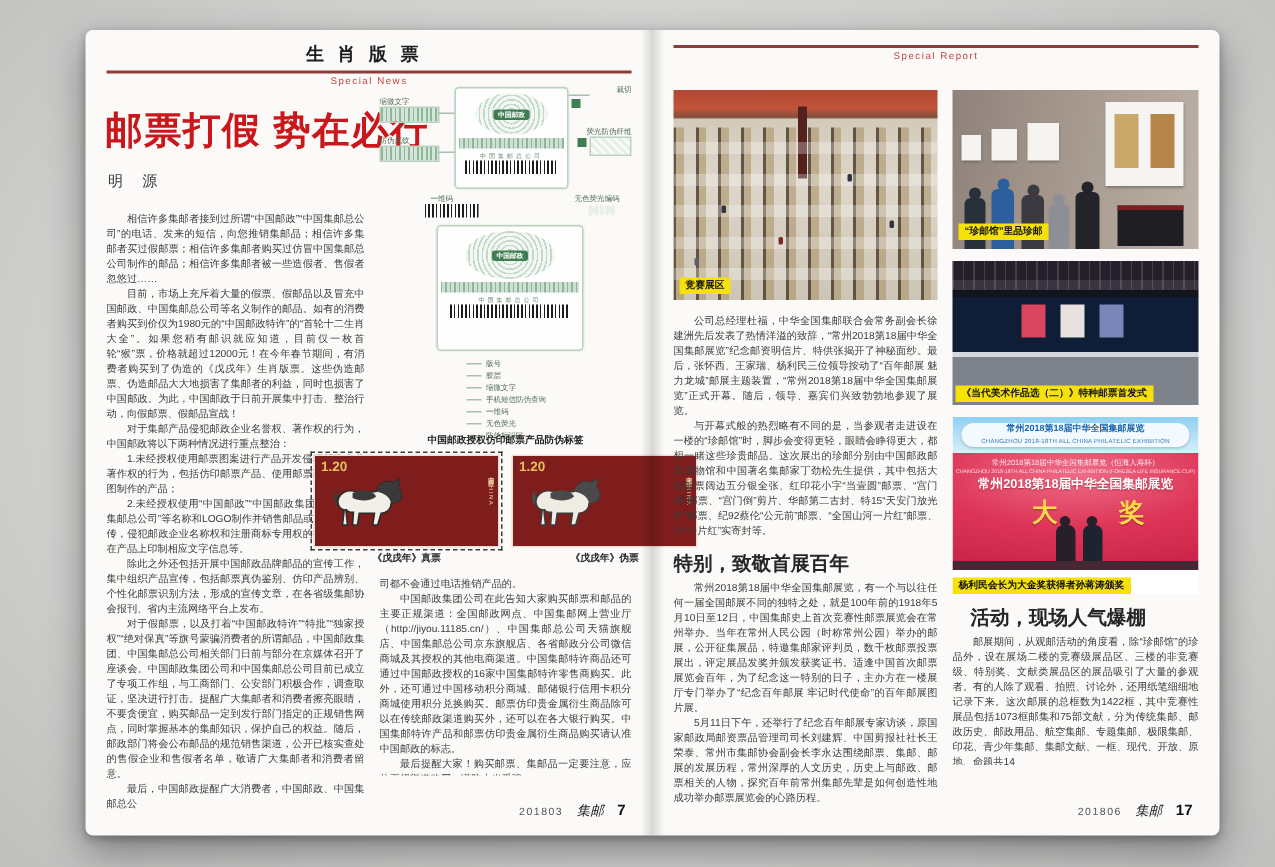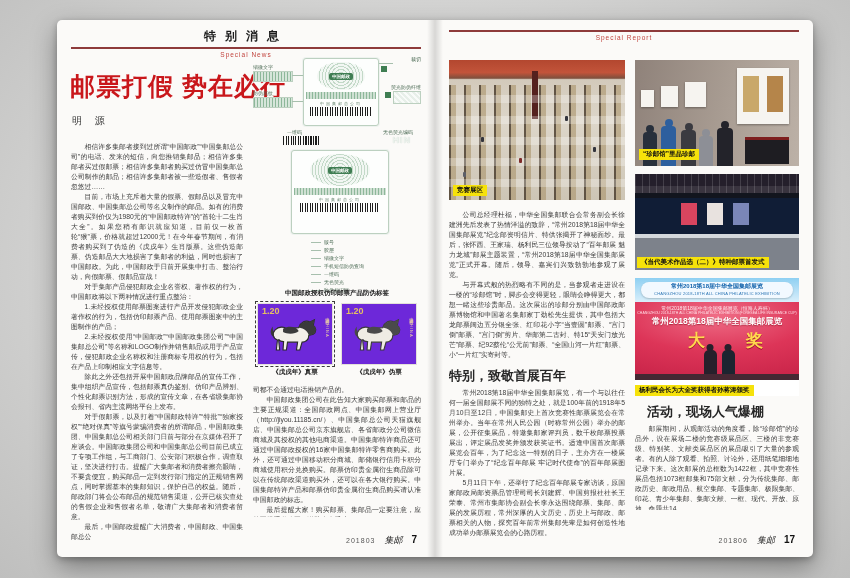--- a/index.html
+++ b/index.html
@@ -53,21 +53,21 @@
   .uv{position:absolute;font-size:9px;font-weight:bold;color:#eef3ef;text-shadow:0 0 1px #b9ccbd;letter-spacing:1px;}
   .blist{position:absolute;left:58px;top:184px;}
   .blist .row{display:flex;align-items:center;height:8px;}
   .blist .tick{width:10px;border-top:1px solid #a7bfad;margin-right:3px;}
   .blist .row span.t{font-size:5px;color:#4c6b55;white-space:nowrap;}
   .diag-caption{position:absolute;left:0;right:0;bottom:0;text-align:center;font-size:6.5px;font-weight:bold;color:#222;}
 
   
   .stamps{display:flex;gap:10px;margin-top:6px;justify-content:center;}
   .stampfig{margin:0;text-align:center;}
-  .stamp{position:relative;width:74px;height:60px;background:#6d28d9;box-shadow:0 0 0 1px #e4e0da;}
+  .stamp{position:relative;width:74px;height:60px;background:#7f1d1d;box-shadow:0 0 0 1px #e4e0da;padding-left:48px;}
   .stamp.genuine{outline:1px dashed #3c3c3c;outline-offset:2px;}
   .stamp .value{position:absolute;left:4px;top:2px;font-size:9px;font-weight:bold;color:#e7c05f;}
   .stamp .side{position:absolute;right:2px;top:10px;writing-mode:vertical-rl;font-size:4px;color:#f0d6a4;letter-spacing:1px;}
   .stamp svg{position:absolute;left:6px;top:10px;}
   .stampcap{font-size:6.5px;color:#222;margin-top:4px;font-weight:bold;}
 
   
   .pfoot{position:absolute;right:18px;bottom:10px;display:flex;align-items:baseline;gap:9px;}
   .pfoot .iss{font-size:7px;color:#555;letter-spacing:1px;}
   .pfoot .flogo{font-size:9px;font-weight:normal;font-style:italic;color:#1c1c1c;}
@@ -124,21 +124,21 @@
   .rcol2text{width:164px;height:86px;overflow:hidden;margin-top:2px;}
 </style>
 </head>
 <body>
 
 <div class="scene">
   <div class="spread">
 
     <div class="page left">
       <div class="pagehead">
-        <div class="ph-title">特别消息</div>
+        <div class="ph-title">生肖版票</div>
         <div class="ph-rule"></div>
         <div class="ph-sub">Special News</div>
       </div>
 
       <div class="art-title">邮票打假  势在必行</div>
       <div class="art-author">明  源</div>
 
       <div class="colL bodytext">
         <p>相信许多集邮者接到过所谓“中国邮政”“中国集邮总公司”的电话、发来的短信，向您推销集邮品；相信许多集邮者买过假邮票；相信许多集邮者购买过仿冒中国集邮总公司制作的邮品；相信许多集邮者被一些造假者、售假者忽悠过……</p>
         <p>目前，市场上充斥着大量的假票、假邮品以及冒充中国邮政、中国集邮总公司等名义制作的邮品。如有的消费者购买到价仅为1980元的“中国邮政特许”的“首轮十二生肖大全”。如果您稍有邮识就应知道，目前仅一枚首轮“猴”票，价格就超过12000元！在今年春节期间，有消费者购买到了伪造的《戊戌年》生肖版票。这些伪造邮票、伪造邮品大大地损害了集邮者的利益，同时也损害了中国邮政。为此，中国邮政于日前开展集中打击、整治行动，向假邮票、假邮品宣战！</p>

